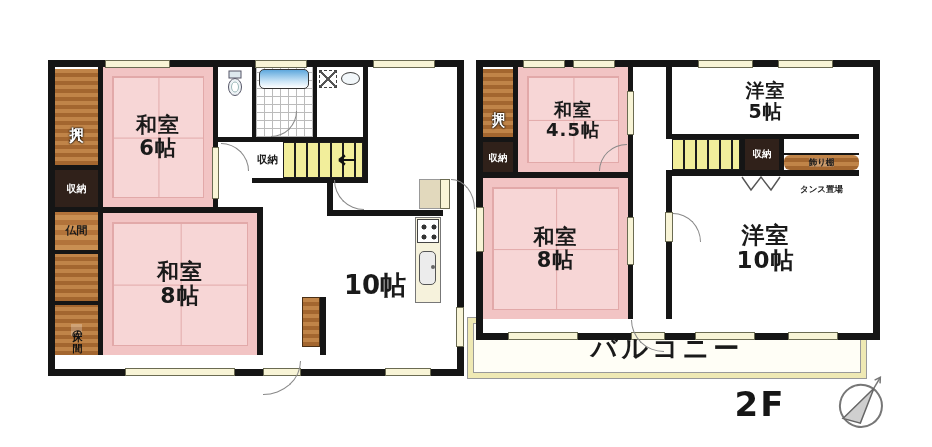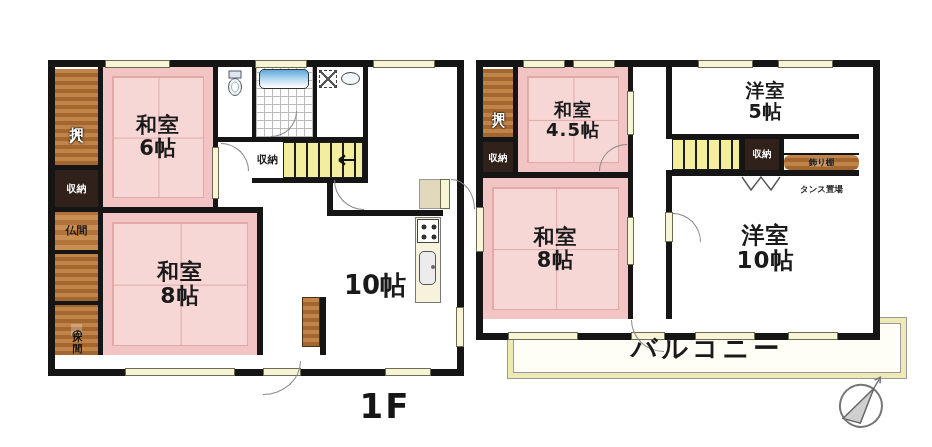--- a/index.html
+++ b/index.html
@@ -28,21 +28,21 @@
   .arc{position:absolute;box-sizing:border-box;}
   .leaf{position:absolute;background:#f8f4d6;border:1px solid #6b6b52;box-sizing:border-box;}
   .floor-label{position:absolute;font-size:34px;font-weight:600;letter-spacing:2px;color:#161616;}
   .fixture{position:absolute;box-sizing:border-box;}
 </style>
 </head>
 <body>
 
 <div id="canvas">
 
-  <div class="room" style="left:468px;top:318px;width:398px;height:60px;background:#fffef6;border:5px solid #efe9b4;box-shadow:0 0 0 1px #999,inset 0 0 0 1px #999;box-sizing:border-box;margin-left:40px;">
+  <div class="room" style="left:468px;top:318px;width:398px;height:60px;background:#fffef6;border:5px solid #efe9b4;box-shadow:0 0 0 1px #999,inset 0 0 0 1px #999;box-sizing:border-box;">
     <span class="rlabel" style="font-size:26px;letter-spacing:4px;">バルコニー</span>
   </div>
 
   <div class="plan" style="left:48px;top:60px;width:402px;height:302px;">
 
     <div class="room wood" style="left:0;top:2px;width:43px;height:96px;">
       <span class="vtext wood-label rlabel" style="font-size:14px;">押入</span>
     </div>
     <div class="w" style="left:0;top:98px;width:43px;height:5px;"></div>
     <div class="room darksto" style="left:0;top:103px;width:43px;height:37px;">
@@ -218,21 +218,21 @@
     <div class="win" style="left:40px;top:-7px;width:42px;height:8px;"></div>
     <div class="win" style="left:90px;top:-7px;width:42px;height:8px;"></div>
     <div class="win" style="left:215px;top:-7px;width:55px;height:8px;"></div>
     <div class="win" style="left:295px;top:-7px;width:55px;height:8px;"></div>
     <div class="win" style="left:25px;bottom:-7px;width:70px;height:8px;"></div>
     <div class="win" style="left:212px;bottom:-7px;width:60px;height:8px;"></div>
     <div class="win" style="left:305px;bottom:-7px;width:50px;height:8px;"></div>
     <div class="win" style="left:-7px;top:140px;width:8px;height:45px;"></div>
   </div>
 
-  <div class="floor-label" style="left:330px;top:386px;width:110px;text-align:center;">1F</div>
+  <div class="floor-label" style="left:705px;top:384px;width:110px;text-align:center;">2F</div>
 
   <svg width="56" height="62" viewBox="0 0 56 62" style="position:absolute;left:834px;top:370px;transform:rotate(12deg);">
     <circle cx="28" cy="36" r="21" fill="none" stroke="#777" stroke-width="2"></circle>
     <polygon points="13,52 37,16 31,53" fill="#cfcfcf" stroke="#666" stroke-width="1.5"></polygon>
     <line x1="37" y1="16" x2="41" y2="4" stroke="#777" stroke-width="1.5"></line>
     <path d="M36 8 L41 4 L42 10" fill="none" stroke="#777" stroke-width="1.5"></path>
   </svg>
 
 </div>
 

